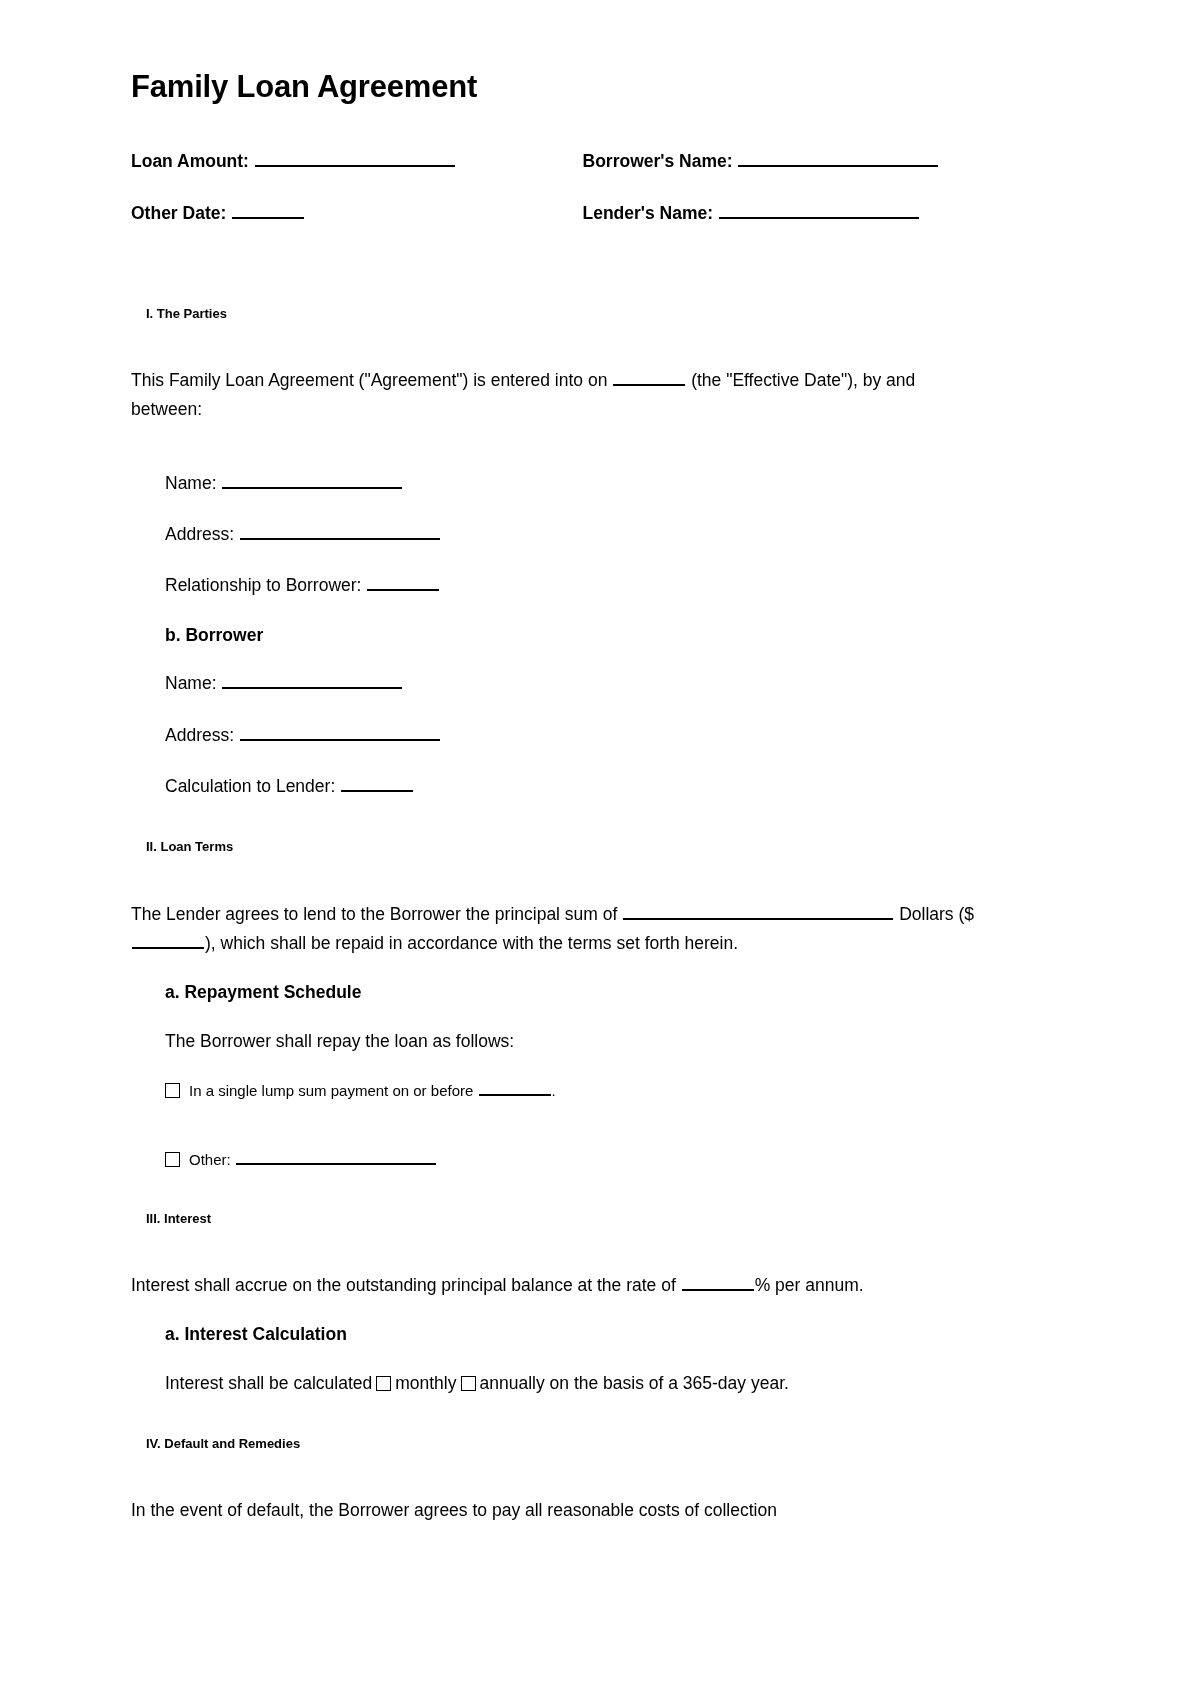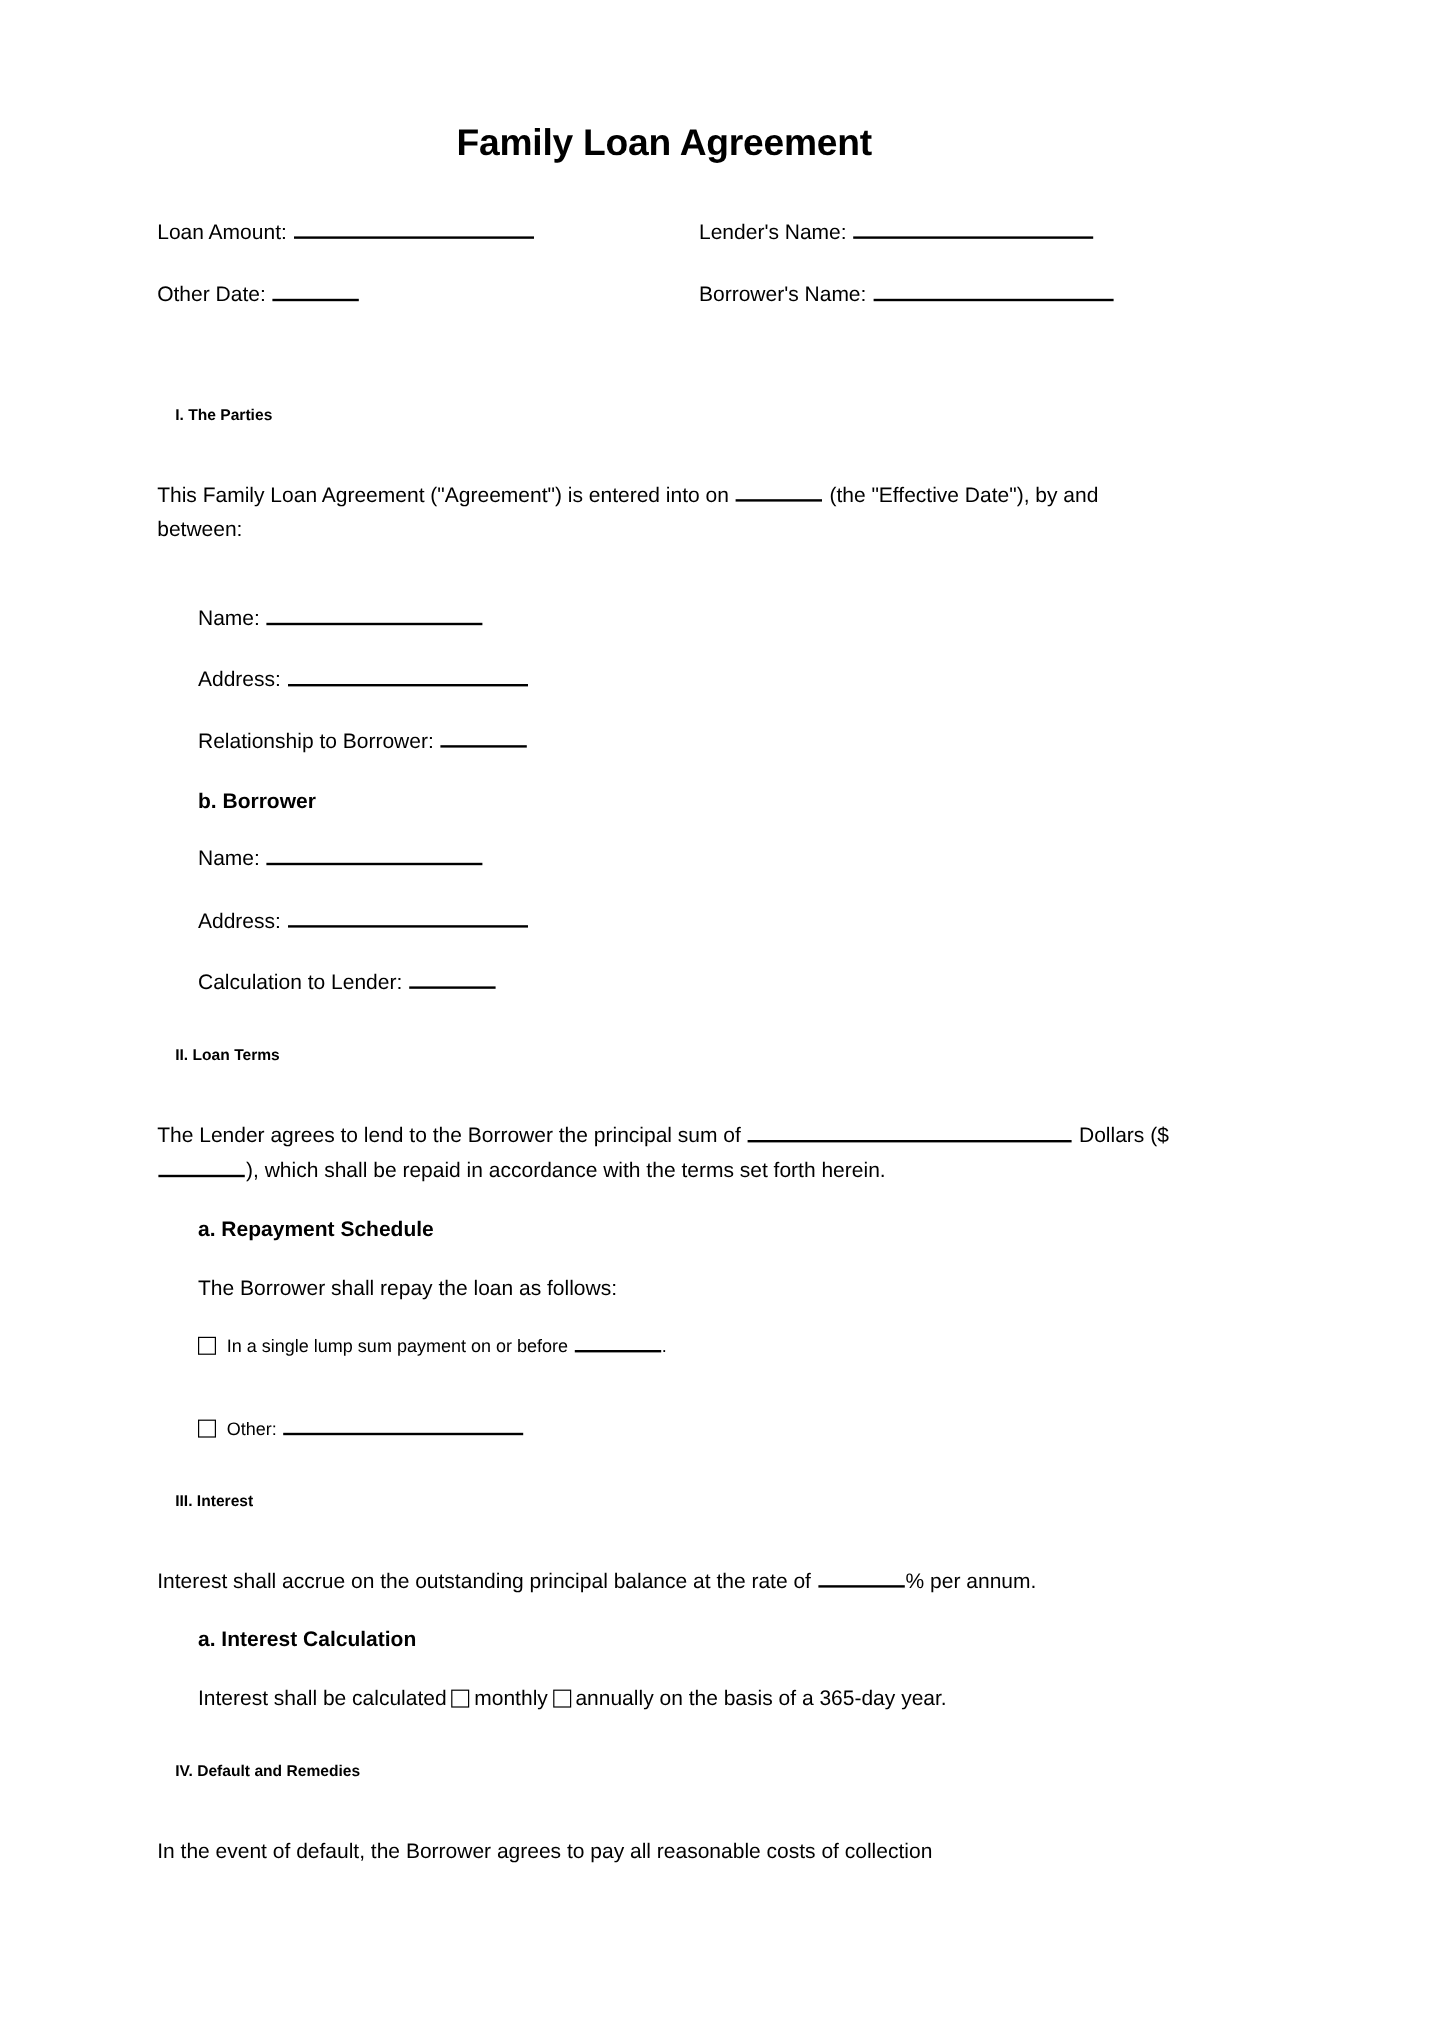--- a/index.html
+++ b/index.html
@@ -24,26 +24,26 @@
   }
   .content {
     position: absolute;
     left: 131px;
     top: 0;
     width: 845px;
   }
 
   
   .doc-title {
-    text-align: center;
+    text-align: left;
     font-size: 31px;
     font-weight: bold;
     letter-spacing: -0.2px;
     margin: 0;
-    padding-top: 102px;
+    padding-top: 70px;
     line-height: 1.1;
   }
 
   
   .header-fields {
     display: flex;
     flex-wrap: wrap;
     margin-top: 44px;
   }
   .hf-col {
@@ -53,21 +53,21 @@
   .hf-col.right {
     padding-left: 29px;
   }
   .hf-row {
     font-size: 17.5px;
     font-weight: bold;
     line-height: 1.5;
     margin-bottom: 26px;
     white-space: normal;
   }
-  .hf-label { font-weight: normal; }
+  .hf-label { font-weight: bold; }
 
   
   .blank {
     display: inline-block;
     border-bottom: 2px solid #000;
     height: 0.62em;
     vertical-align: baseline;
     margin: 0 1px;
   }
   .blank.w-sm  { width: 72px; }
@@ -146,25 +146,25 @@
           <span class="hf-label">Loan Amount:</span>
           <span class="blank w-xl"></span>
         </div>
         <div class="hf-row">
           <span class="hf-label">Other Date:</span>
           <span class="blank w-sm"></span>
         </div>
       </div>
       <div class="hf-col right">
         <div class="hf-row">
+          <span class="hf-label">Borrower's Name:</span>
+          <span class="blank w-xl"></span>
+        </div>
+        <div class="hf-row">
           <span class="hf-label">Lender's Name:</span>
-          <span class="blank w-xl"></span>
-        </div>
-        <div class="hf-row">
-          <span class="hf-label">Borrower's Name:</span>
           <span class="blank w-xl"></span>
         </div>
       </div>
     </div>
 
     <div class="gap-sec"></div>
 
     <h2 class="section">I. The Parties</h2>
 
     <div class="gap-para"></div>

